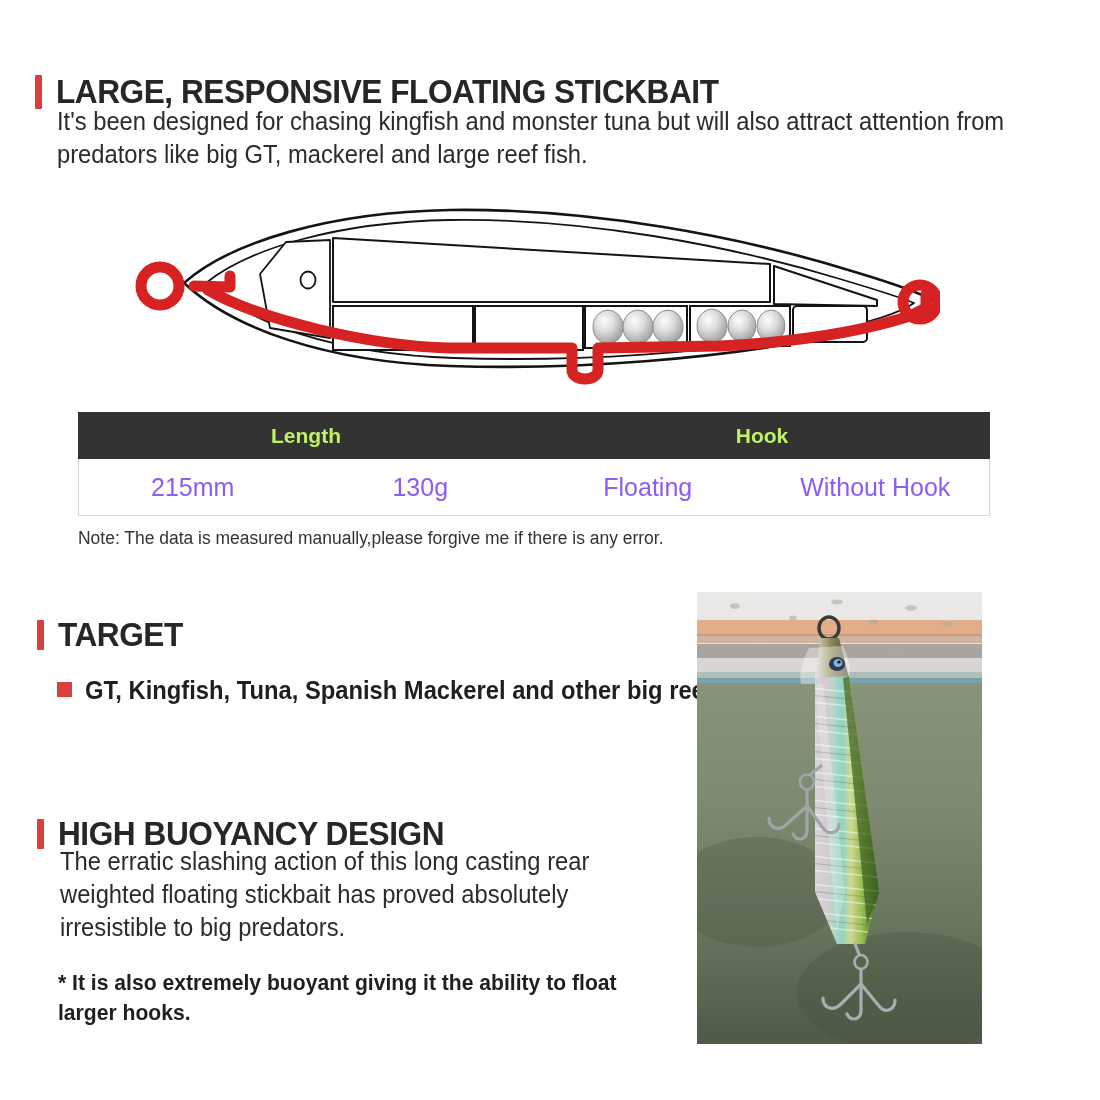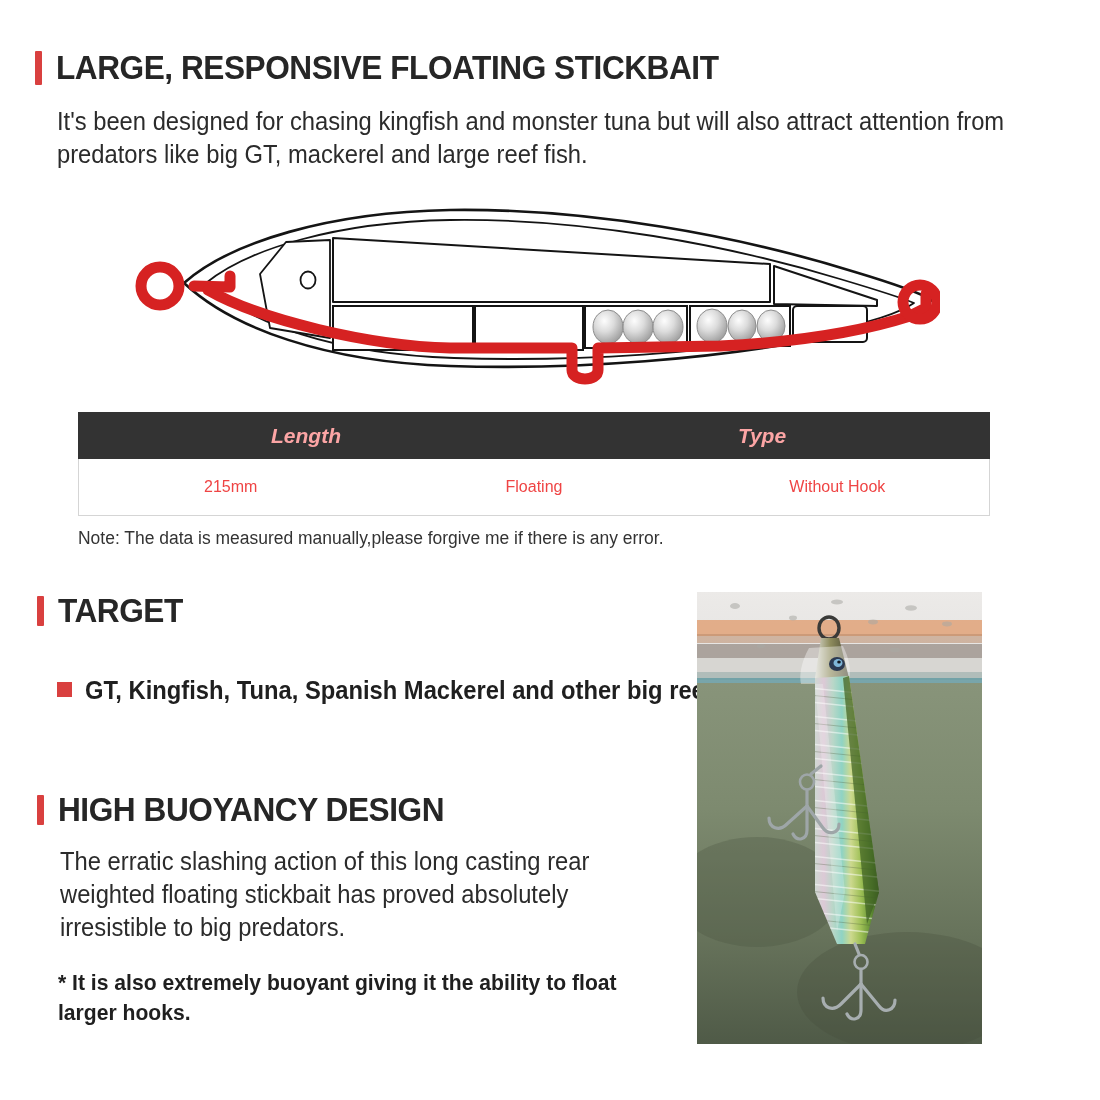--- a/index.html
+++ b/index.html
@@ -6,21 +6,21 @@
   html, body {
     width: 1100px; height: 1100px;
     background: #ffffff;
     font-family: "Liberation Sans", sans-serif;
     color: #1d1d1d;
     overflow: hidden;
   }
   .page { position: relative; width: 1100px; height: 1100px; }
 
   
-  .heading-row { display: flex; align-items: center; gap: 14px; }
+  .heading-row { display: flex; align-items: center; gap: 14px; margin-top: 24px; }
   .accent-bar {
     width: 7px; height: 34px; background: #d9403f; flex: 0 0 auto;
     border-radius: 1px;
   }
   .accent-bar.small { height: 30px; }
   .heading-text {
     font-size: 34px; font-weight: bold; letter-spacing: -0.5px;
     color: #262626; white-space: nowrap;
     transform: scaleX(0.93); transform-origin: left center;
   }
@@ -39,29 +39,29 @@
   .diagram svg { display: block; width: 100%; height: 100%; }
 
   
   .spec-table {
     position: absolute; left: 78px; top: 412px; width: 912px;
   }
   .spec-head {
     display: flex; background: #333333; height: 47px; align-items: center;
   }
   .spec-head > div {
-    flex: 1; text-align: center; color: #fca5a5;
-    font-size: 21px; font-weight: bold; font-style: italic;
+    flex: 1; text-align: center; color: #bef264;
+    font-size: 21px; font-weight: bold;
   }
   .spec-body {
     display: flex; height: 57px; align-items: center;
     background: #ffffff; border: 1px solid #d5d5d5; border-top: none;
   }
   .spec-body > div {
-    flex: 1; text-align: center; color: #ef4444; font-size: 16px;
+    flex: 1; text-align: center; color: #8b5cf6; font-size: 25px;
   }
   .spec-note {
     position: absolute; left: 78px; top: 528px;
     font-size: 18px; color: #333333;
     transform: scaleX(0.97); transform-origin: left top;
   }
 
   
   .target-head { position: absolute; left: 37px; top: 591px; }
   .bullet-row {
@@ -149,24 +149,25 @@
 
       <circle cx="40" cy="98" r="19" fill="none" stroke="#d62222" stroke-width="11"></circle>
 
       <circle cx="800" cy="114" r="17" fill="none" stroke="#d62222" stroke-width="11"></circle>
     </svg>
   </div>
 
   <div class="spec-table">
     <div class="spec-head">
       <div>Length</div>
-      <div>Type</div>
+      <div>Hook</div>
     </div>
     <div class="spec-body">
       <div>215mm</div>
+      <div>130g</div>
       <div>Floating</div>
       <div>Without Hook</div>
     </div>
   </div>
   <div class="spec-note">Note: The data is measured manually,please forgive me if there is any error.</div>
 
   <div class="target-head heading-row">
     <div class="accent-bar small"></div>
     <div class="heading-text">TARGET</div>
   </div>

